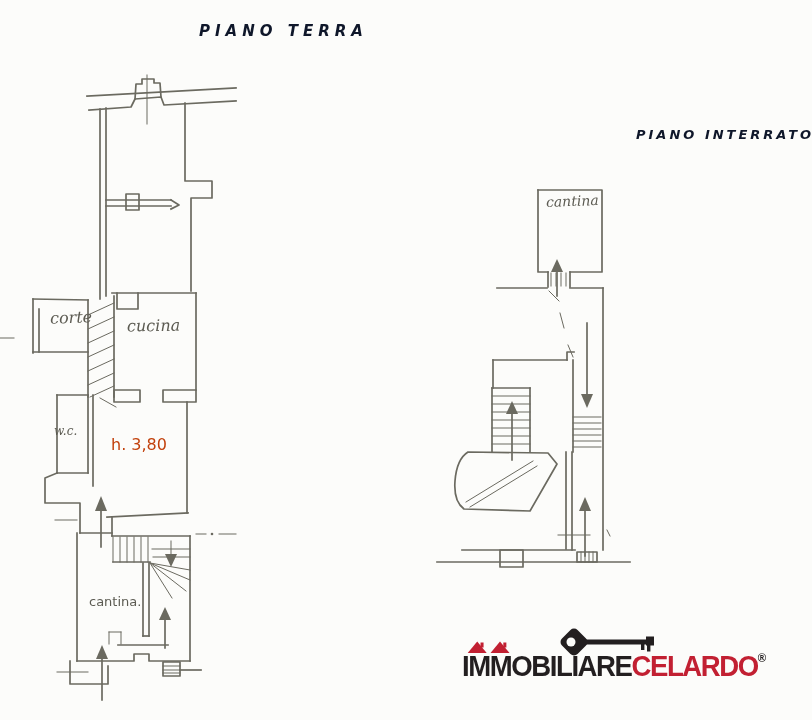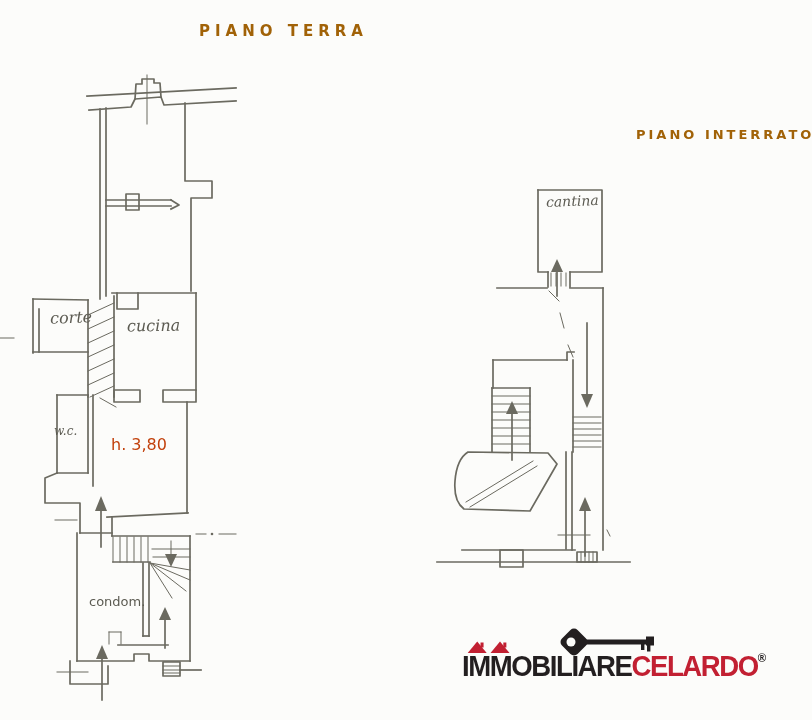--- a/index.html
+++ b/index.html
@@ -9,21 +9,21 @@
   body{background:#e8e8e6;font-family:"DejaVu Sans",sans-serif;}
   .page{
     position:relative;width:812px;height:720px;background:var(--paper,#fcfcfa);
     overflow:hidden;
   }
   svg.plan{position:absolute;left:0;top:0;}
   .ln{stroke:var(--ink,#6b6a60);fill:none;stroke-width:1.7;stroke-linecap:square;stroke-linejoin:round;}
   .thin{stroke:var(--ink,#6b6a60);fill:none;stroke-width:1;stroke-linecap:square;}
   .fillink{fill:var(--ink,#6b6a60);stroke:none;}
   .lbl{position:absolute;color:#5c5b52;white-space:nowrap;}
-  .title{font-family:"DejaVu Sans",sans-serif;font-size:15px;letter-spacing:5px;font-weight:bold;color:#a16207;}
+  .title{font-family:"DejaVu Sans",sans-serif;font-size:15px;letter-spacing:5px;font-weight:bold;color:#0f172a;font-style:italic;}
   .title2{font-size:13px;letter-spacing:3px;}
   .cursive{font-family:"DejaVu Serif",serif;font-style:italic;font-size:16px;}
   .hand{font-family:"DejaVu Sans",sans-serif;}
   
   .logo{position:absolute;left:462px;top:620px;width:322px;height:70px;}
   .logo-key{position:absolute;left:96px;top:4px;}
   .logo-text{position:absolute;left:0px;top:30px;font-family:"Liberation Sans",sans-serif;
     font-weight:bold;font-size:29px;letter-spacing:-1.5px;transform:scaleX(0.95);transform-origin:left top;
     white-space:nowrap;}
   .w1{color:var(--logo_black,#231f20);position:relative;}
@@ -218,21 +218,21 @@
   <div class="lbl title title2" style="left:636px;top:127px;">PIANO INTERRATO</div>
 
   <div class="lbl cursive" style="left:50px;top:308px;transform:rotate(-2deg);">corte</div>
 
   <div class="lbl cursive" style="left:127px;top:316px;transform:rotate(-1deg);text-align:right;">cucina</div>
 
   <div class="lbl cursive" style="left:54px;top:424px;font-size:12px;">w.c.</div>
 
   <div class="lbl hand" style="left:111px;top:435px;font-size:16px;color:#c2410c;">h. 3,80</div>
 
-  <div class="lbl hand" style="left:89px;top:594px;font-size:13px;">condom.</div>
+  <div class="lbl hand" style="left:89px;top:594px;font-size:13px;">cantina.</div>
 
   <div class="lbl cursive" style="left:546px;top:193px;font-size:14px;transform:rotate(-2deg);">cantina</div>
 
   <div class="logo">
     <svg class="logo-key" width="105" height="36" viewBox="0 0 105 36">
       <rect x="5" y="7" width="22" height="22" rx="5" transform="rotate(45 16 18)" fill="var(--logo_black,#231f20)"></rect>
       <circle cx="13" cy="18" r="4.5" fill="var(--paper,#fcfcfa)"></circle>
       <rect x="25" y="15.5" width="64" height="5" fill="var(--logo_black,#231f20)"></rect>
       <rect x="88" y="12.5" width="8" height="9" fill="var(--logo_black,#231f20)"></rect>
       <rect x="83" y="19" width="3.4" height="7" fill="var(--logo_black,#231f20)"></rect>

